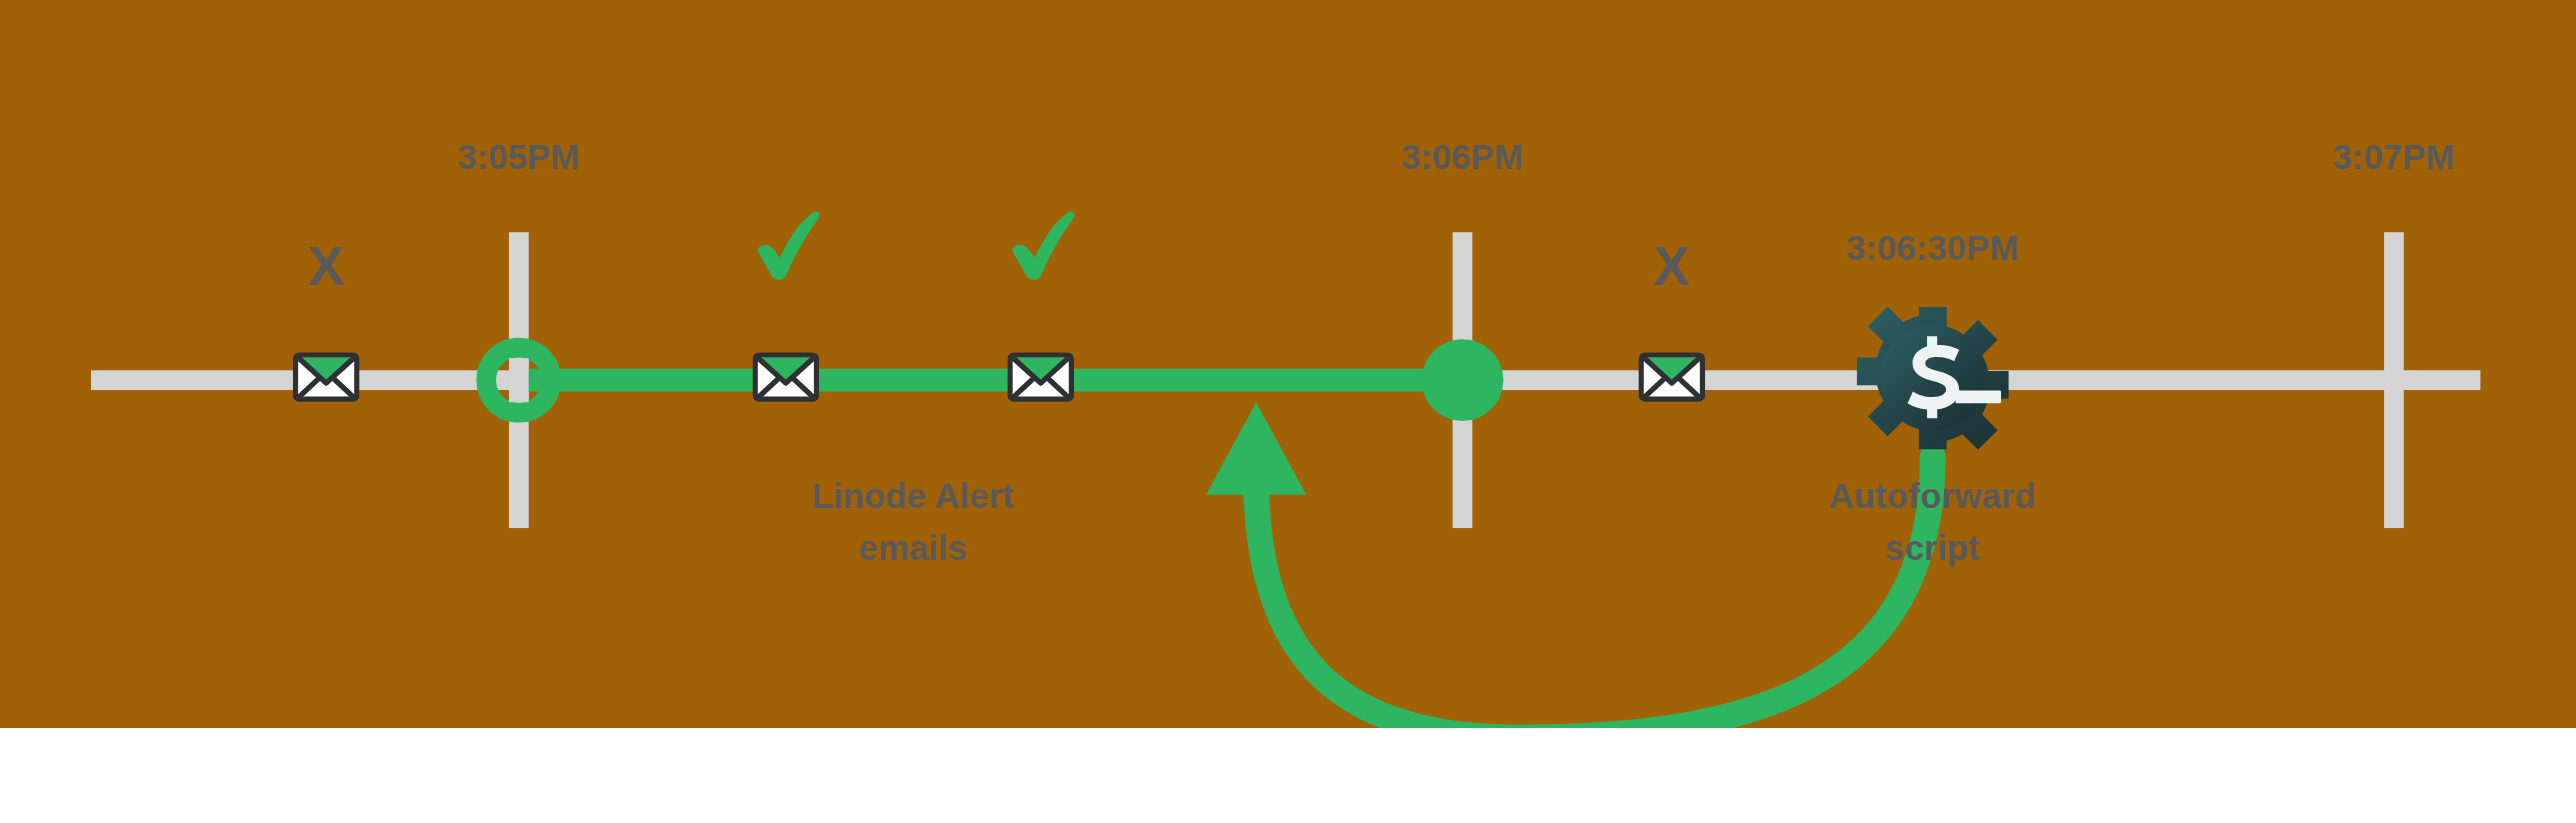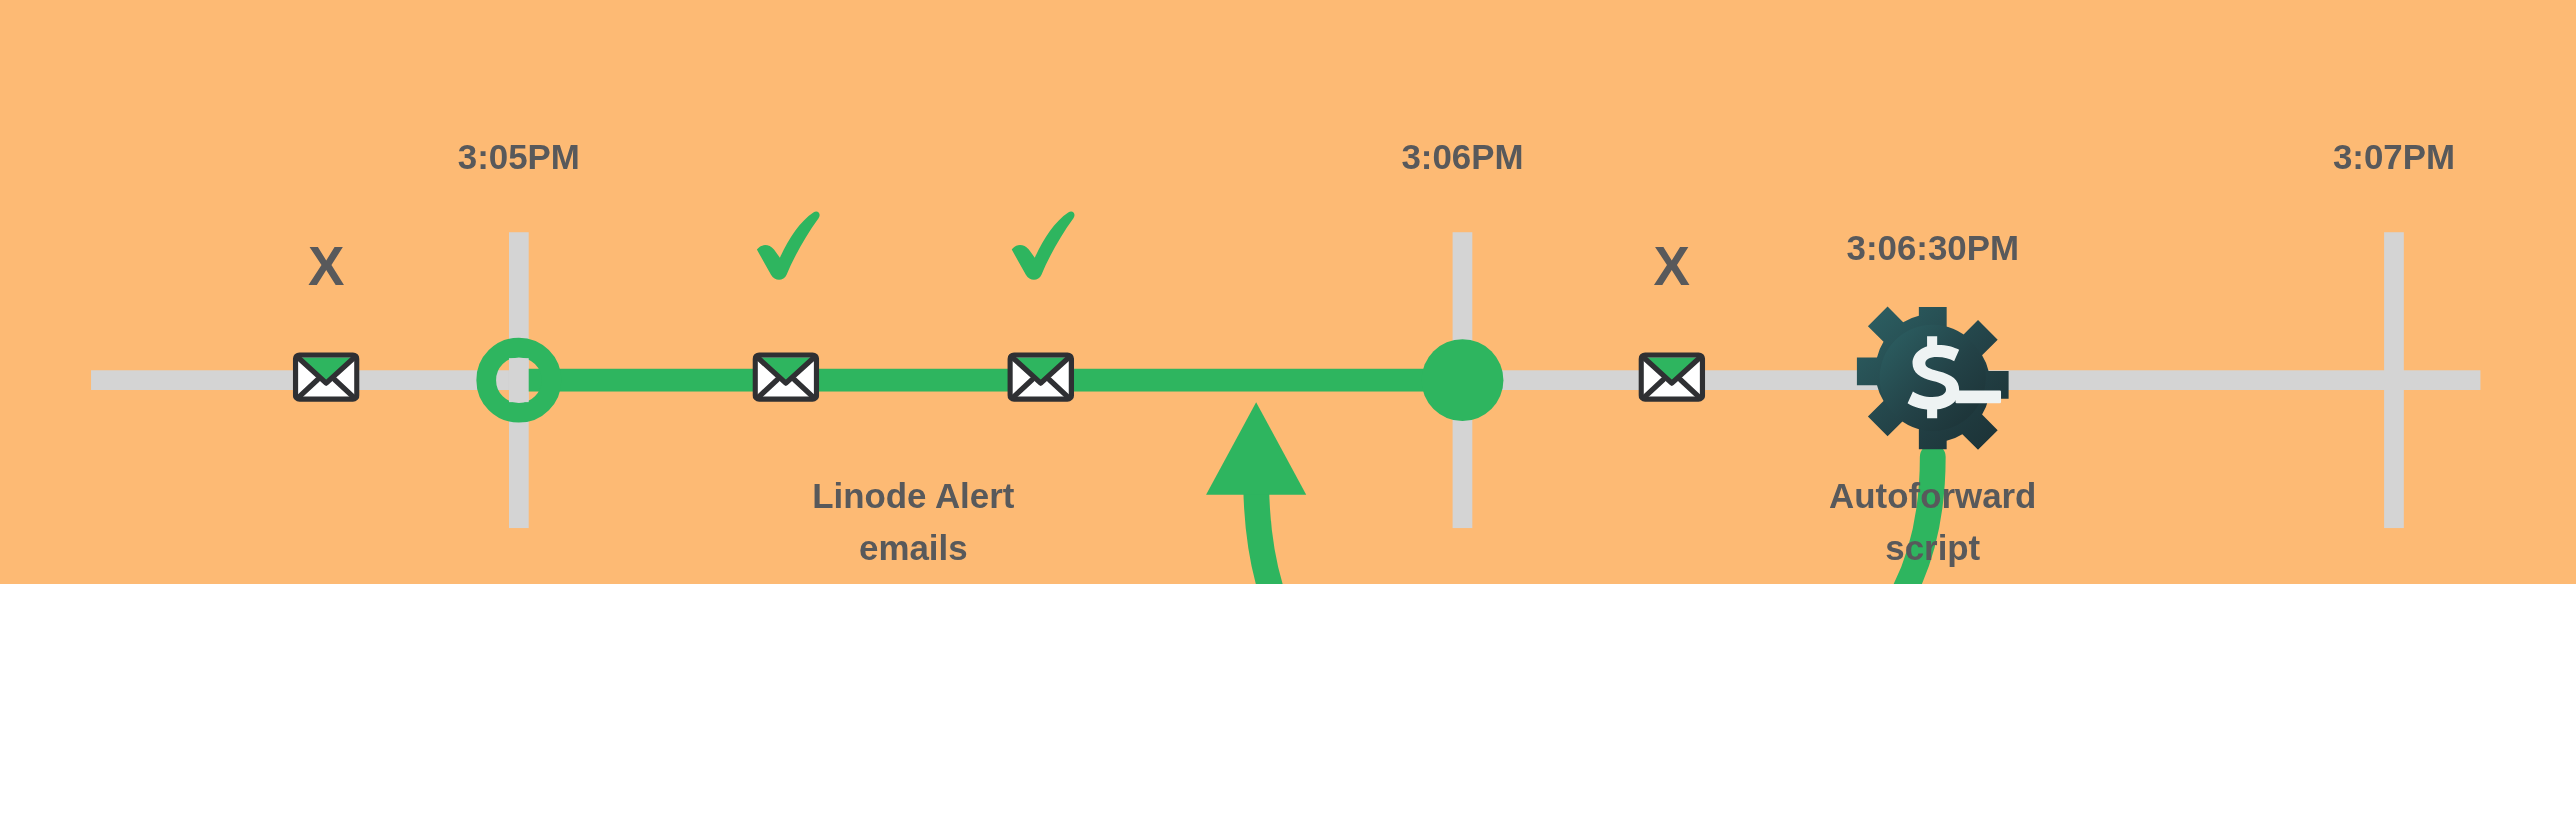--- a/index.html
+++ b/index.html
@@ -7,22 +7,22 @@
     margin: 0;
     padding: 0;
     background: #ffffff;
   }
   body {
     font-family: "Liberation Sans", sans-serif;
   }
   #stage {
     position: relative;
     width: 2576px;
-    height: 584px;
-    background: #fdba74;
+    height: 728px;
+    background: #a16207;
     overflow: hidden;
   }
   #stage svg {
     display: block;
     width: 2576px;
     height: 824px;
   }
   .tick-label {
     font-family: "Liberation Sans", sans-serif;
     font-weight: bold;

